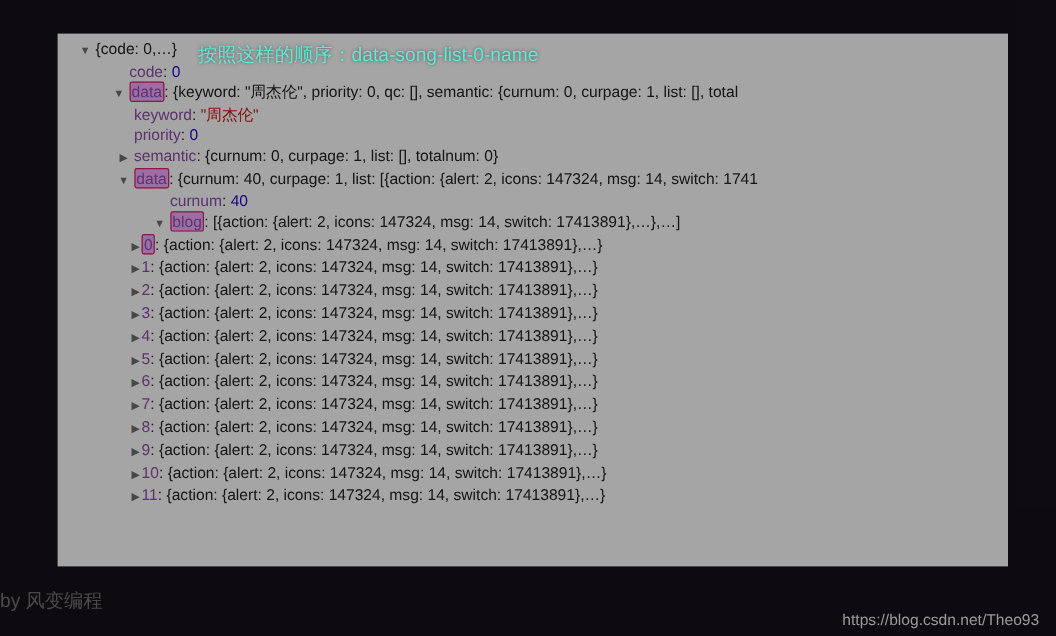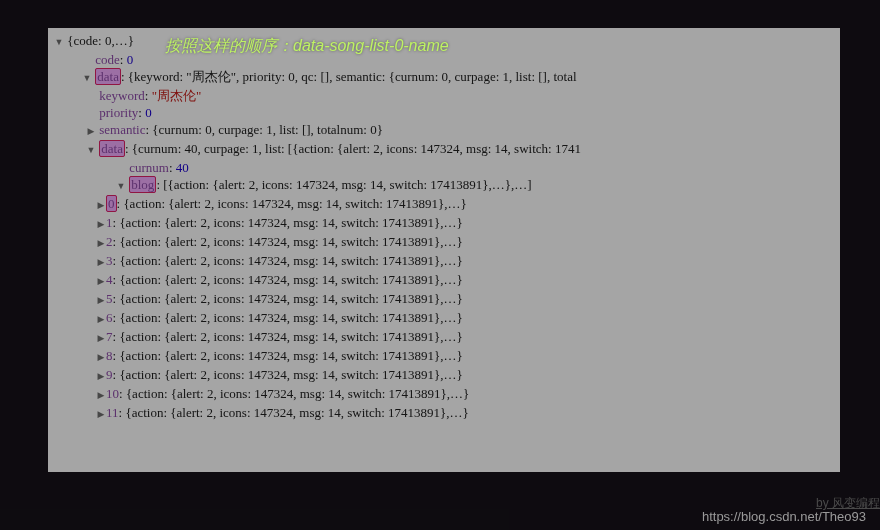--- a/index.html
+++ b/index.html
@@ -28,50 +28,49 @@
     background: #fdfdfd;
     overflow: hidden;
     padding: 4px 0;
     line-height: 17px;
   }
   .callout {
     position: absolute;
     top: 36px;
     left: 165px;
     z-index: 10;
-    color: #bef264;
+    color: #5eead4;
     font-family: "Microsoft YaHei", sans-serif;
     font-size: 16px;
     white-space: nowrap;
     text-shadow: 0 0 3px rgba(0,0,0,0.5);
-    font-style: italic;
   }
   .footer {
     position: absolute;
     bottom: 18px;
     left: 0; right: 0;
-    text-align: right;
+    text-align: left;
     color: #4a4a4a;
     font-family: "Microsoft YaHei", sans-serif;
-    font-size: 12px;
+    font-size: 16px;
     z-index: 6;
-    text-decoration: underline;
   }
   .watermark {
     position: absolute;
     bottom: 6px;
     right: 14px;
     color: #9a9a9a;
     font-family: Arial, sans-serif;
     font-size: 13px;
     z-index: 11;
   }
   .row {
     white-space: nowrap;
-    font-family: Liberation Serif, serif;
+    font-family: Liberation Sans, sans-serif;
+    margin-left: 12px;
   }
   .arrow {
     display: inline-block;
     width: 10px;
     text-align: center;
     color: #6e6e6e;
     cursor: pointer;
     user-select: none;
   }
   .arrow.down::before { content: "▼"; font-size: 9px; }

